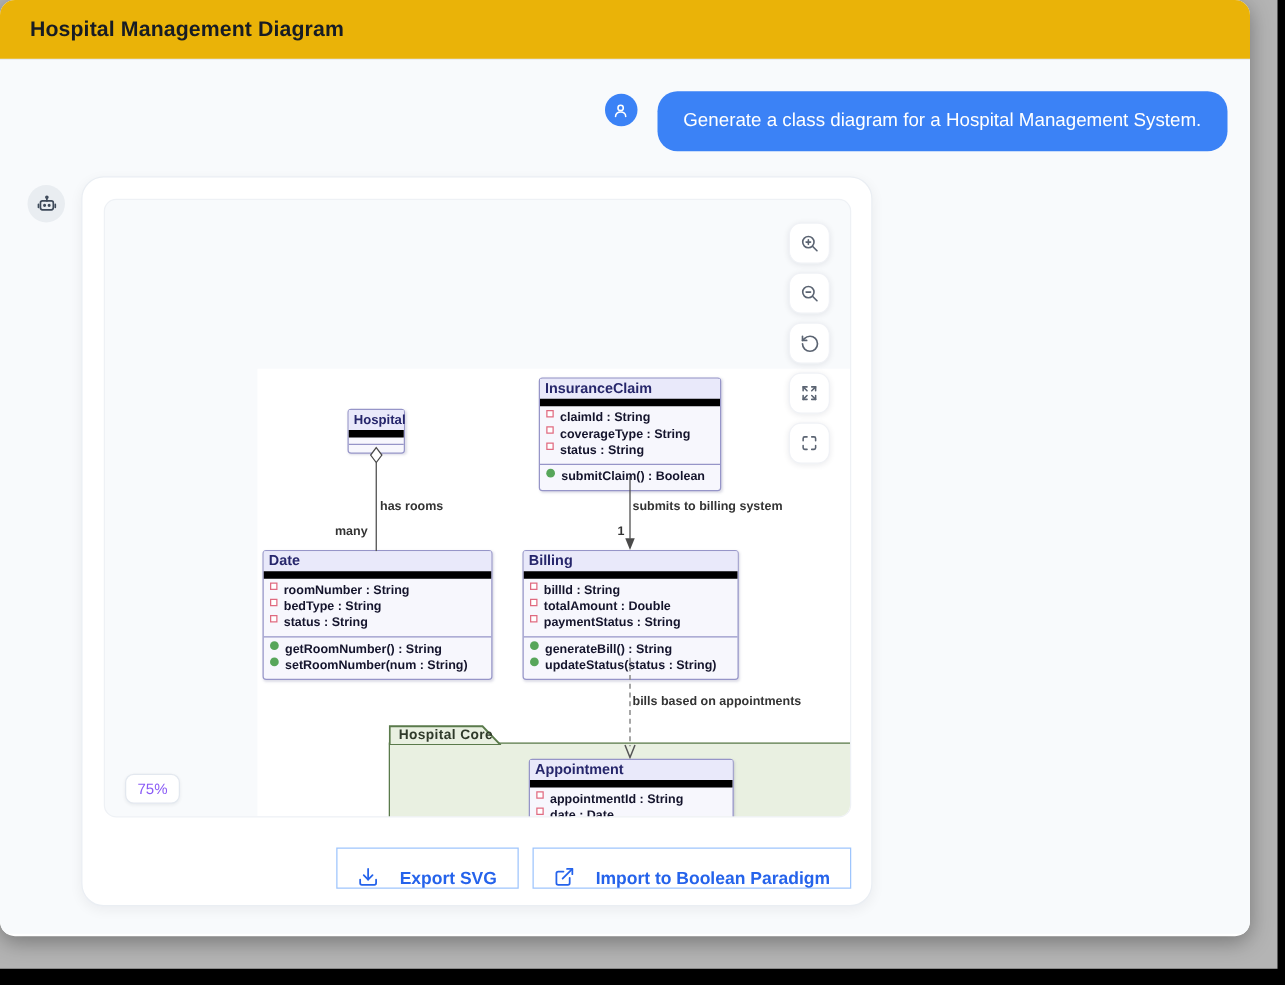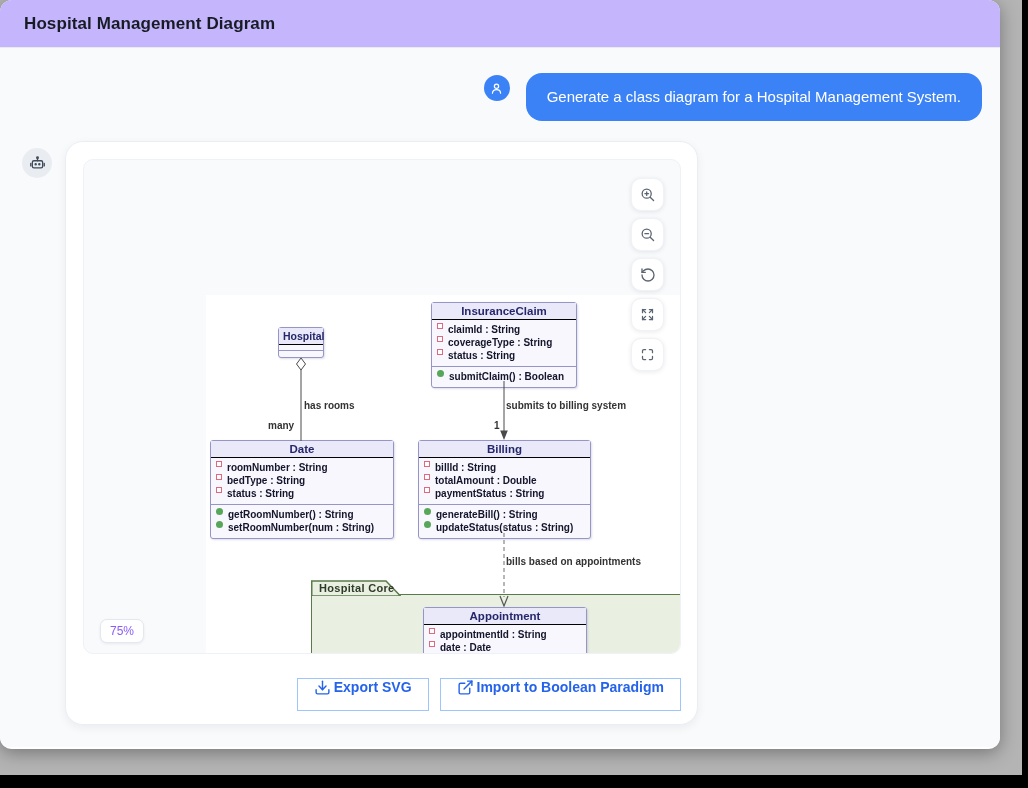--- a/index.html
+++ b/index.html
@@ -8,38 +8,38 @@
     background:#000;
     font-family:"Liberation Sans","DejaVu Sans",sans-serif;
     position:relative; overflow:hidden;
   }
   .desktop { position:absolute; left:0; top:0; right:6px; bottom:13px; background:#b4b4b4; }
   .window {
     position:absolute; left:0; top:0; width:1000px; height:749px;
     background:#fff; border-radius:12px; overflow:hidden;
     box-shadow:0 4px 18px rgba(0,0,0,.35);
   }
-  .app-header { background:#c4b5fd; border-bottom:1px solid #e8ecf1; padding:14px 24px 13px; }
+  .app-header { background:#eab308; border-bottom:1px solid #e8ecf1; padding:14px 24px 13px; }
   .app-header h1 { font-size:17px; font-weight:700; color:#171c24; letter-spacing:.1px; }
   .chat { position:relative; background:#f8fafc; height:699px; overflow:hidden; }
 
   .user-row { display:flex; justify-content:flex-end; align-items:flex-start; gap:16px; padding:25px 18px 0 0; }
   .avatar-user { width:26px; height:26px; border-radius:50%; background:#3b82f6; display:flex; align-items:center; justify-content:center; margin-top:2px; flex:none; }
   .bubble { background:#3b82f6; color:#fff; font-size:15px; line-height:18px; border-radius:16px; padding:15px 21px; }
 
   .bot-row { display:flex; align-items:flex-start; gap:13px; margin-top:20px; padding-left:22px; }
   .avatar-bot { width:30px; height:30px; border-radius:50%; background:#e9edf1; display:flex; align-items:center; justify-content:center; margin-top:7px; flex:none; }
 
   .card { width:633px; background:#fff; border:1px solid #eaeef3; border-radius:18px; box-shadow:0 3px 10px rgba(15,23,42,.06); padding:17px 16px 13px 17px; }
   .viewport { position:relative; height:495px; background:#f8fafc; border:1px solid #eef1f5; border-radius:10px; overflow:hidden; }
   .canvas { position:absolute; left:122px; top:135px; right:0; bottom:0; background:#fff; }
 
   
   .uml { position:absolute; background:#f7f7fd; border:1px solid #9695c8; border-radius:3px; box-shadow:1px 1px 2px rgba(70,70,130,.18); }
-  .uml-title { background:#e9e9fa; border-bottom:1px solid #000000; text-align:center; font-size:11.5px; font-weight:700; color:#26266b; padding:2px 4px 1px; line-height:13px; white-space:nowrap; }
+  .uml-title { background:#e9e9fa; border-bottom:6px solid #000000; text-align:left; font-size:11.5px; font-weight:700; color:#26266b; padding:2px 4px 1px; line-height:13px; white-space:nowrap; }
   .uml-attrs { border-bottom:1px solid #9695c8; padding:3px 5px 4px; }
   .uml-methods { padding:3px 5px 4px; }
   .m { display:flex; align-items:flex-start; font-size:10px; font-weight:700; color:#14142c; line-height:13px; white-space:nowrap; }
   .sq { width:6px; height:6px; border:1.3px solid #df6a80; background:#fff; margin-right:5px; flex:none; }
   .ci { width:7px; height:7px; border-radius:50%; background:#57a65a; margin-right:5px; flex:none; }
   .empty-row { height:6px; }
   .empty-row.b { border-bottom:1px solid #9695c8; }
 
   .edge { position:absolute; }
   .edge-label { position:absolute; font-size:10px; font-weight:600; color:#333; white-space:nowrap; line-height:12px; }
@@ -49,21 +49,21 @@
   .pkg-tab { position:absolute; left:227px; top:420px; width:90px; height:16px; }
   .pkg-label { position:absolute; left:235px; top:422px; font-size:11px; font-weight:700; color:#2f3a2a; white-space:nowrap; letter-spacing:.3px; }
 
   
   .controls { position:absolute; top:18px; right:16px; display:flex; flex-direction:column; gap:7px; }
   .ctrl { width:33px; height:33px; background:#fff; border:1px solid #f0f2f6; border-radius:10px; box-shadow:0 1px 5px rgba(15,23,42,.09); display:flex; align-items:center; justify-content:center; color:#5b6472; cursor:pointer; }
 
   .zoom-badge { position:absolute; left:16px; top:459px; background:#fff; border:1px solid #e3e8ef; border-radius:7px; box-shadow:0 1px 3px rgba(15,23,42,.07); padding:4px 9px 4px; font-size:12px; color:#8b5cf6; }
 
   .card-footer { display:flex; justify-content:flex-end; gap:11px; margin-top:24px; }
-  .btn { height:33px; display:inline-flex; align-items:flex-start; gap:3px; padding:0 16px; background:#fff; border:1px solid #9ec5fd; border-radius:0; color:#2563eb; font-size:14px; font-weight:600; cursor:pointer; white-space:nowrap; }
+  .btn { height:33px; display:inline-flex; align-items:flex-end; gap:17px; padding:0 16px; background:#fff; border:1px solid #9ec5fd; border-radius:0; color:#2563eb; font-size:14px; font-weight:600; cursor:pointer; white-space:nowrap; }
 </style>
 </head>
 <body>
 
 <div class="desktop"></div>
 
 <div class="window">
   <div class="app-header">
     <h1>Hospital Management Diagram</h1>
   </div>

